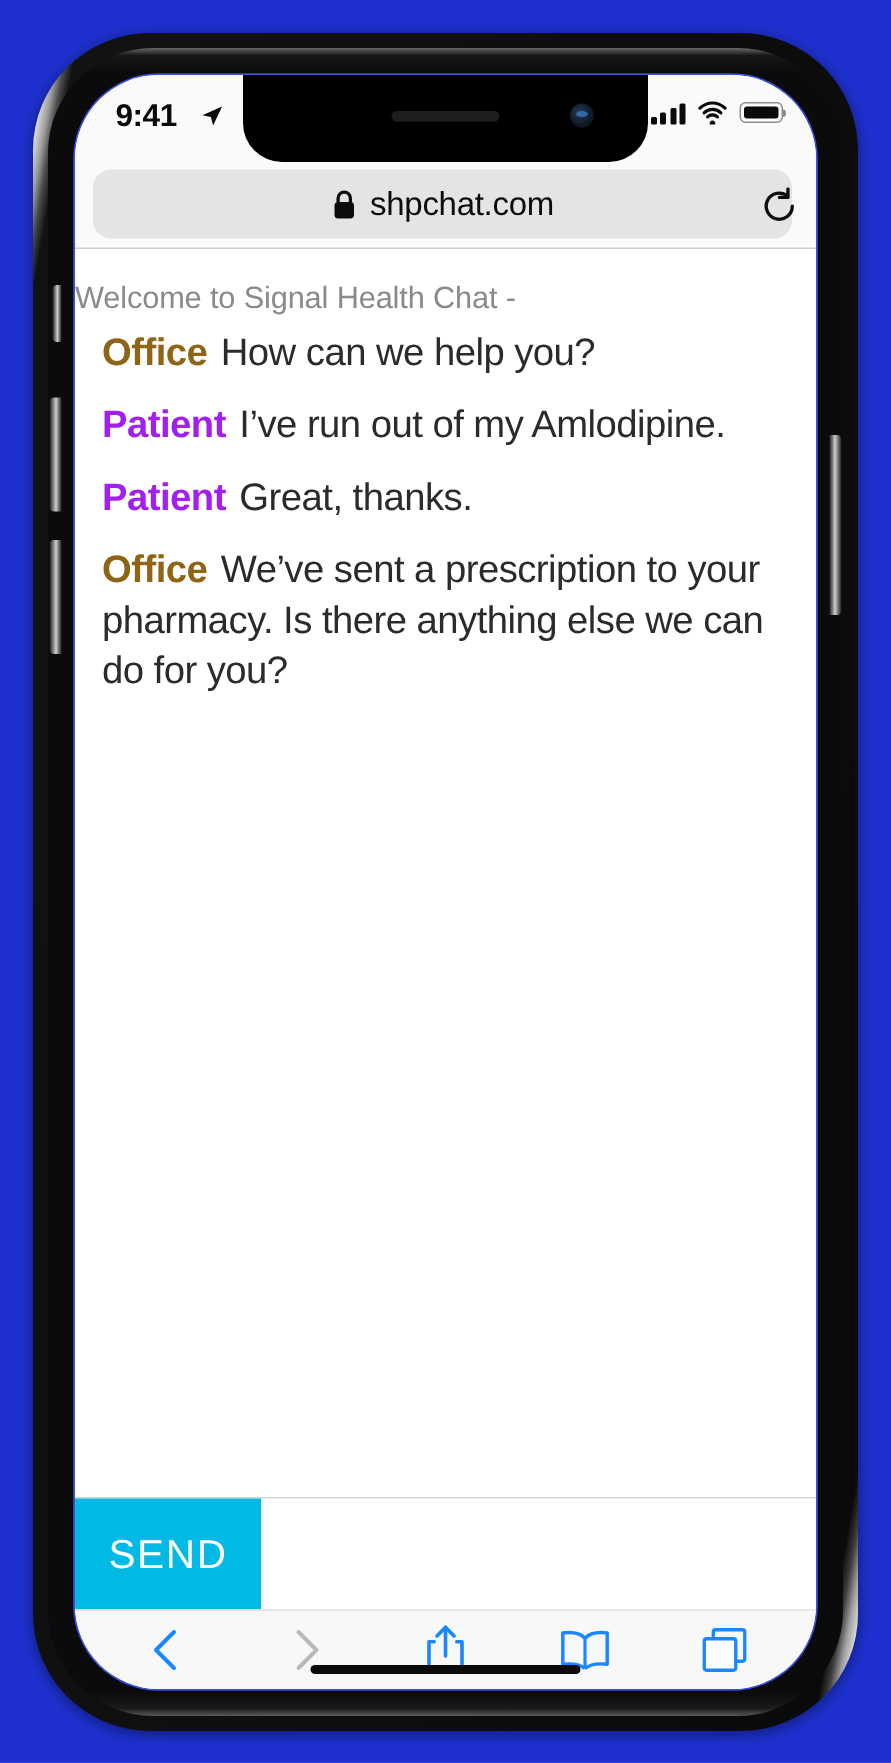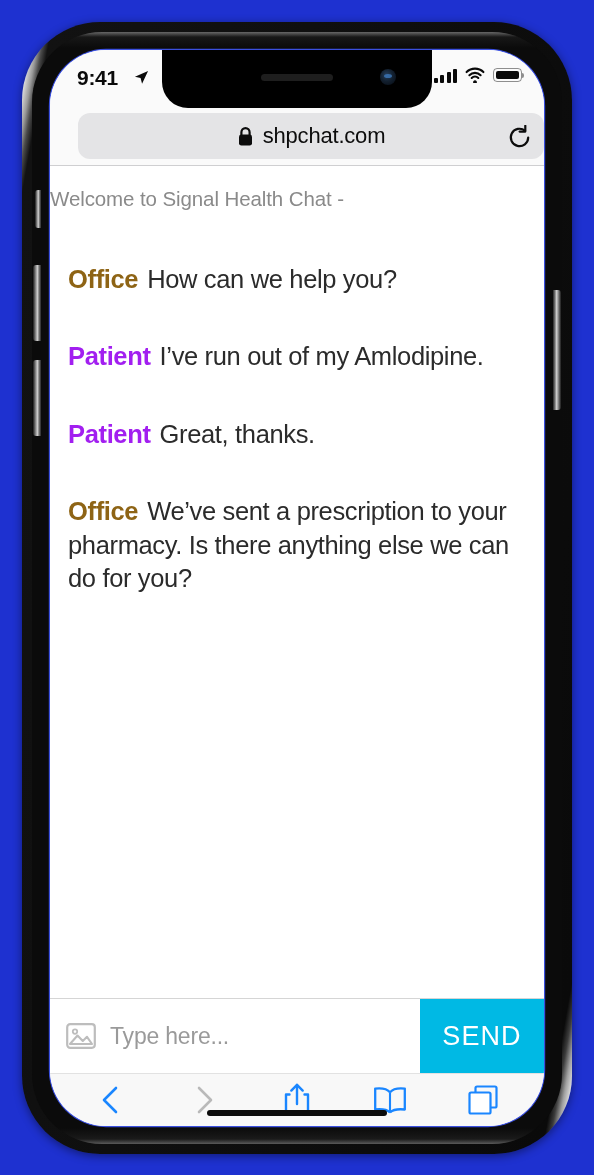--- a/index.html
+++ b/index.html
@@ -202,21 +202,21 @@
     position: absolute;
     left: 0;
     top: 58px;
     width: 494px;
     height: 58px;
     background: #fafafa;
     z-index: 30;
   }
   .urlbar {
     position: absolute;
-    left: 28px;
+    left: 12px;
     top: 5px;
     width: 466px;
     height: 46px;
     background: #e4e4e6;
     border-radius: 12px;
     display: flex;
     align-items: center;
     justify-content: center;
   }
   .lock-icon { margin-right: 9px; display:flex; }
@@ -259,21 +259,20 @@
   }
   .messages {
     padding: 8px 18px 0 18px;
   }
   .msg {
     font-size: 25.5px;
     line-height: 1.31;
     color: #2b2b2b;
     margin-bottom: 15px;
     letter-spacing: -0.35px;
-    margin-top: 44px;
   }
   .who {
     font-weight: 700;
     margin-right: 9px;
   }
   .who.office  { color: #8e6415; }
   .who.patient { color: #a21ff0; text-align: right; }
 
   
   .composer {
@@ -431,30 +430,20 @@
           </div>
 
           <div class="msg">
             <span class="who office">Office</span><span>We’ve sent a prescription to your pharmacy. Is there anything else we can do for you?</span>
           </div>
 
         </div>
       </div>
 
       <div class="composer">
-        <div class="composer-field">
-          <span class="img-icon">
-            <svg width="30" height="26" viewBox="0 0 30 26">
-              <rect x="1.2" y="1.2" width="27.6" height="23.6" rx="3" stroke="#bdbdbd" stroke-width="2.2" fill="none"></rect>
-              <circle cx="9" cy="8.6" r="2.2" stroke="#bdbdbd" stroke-width="1.8" fill="none"></circle>
-              <path d="M4 21 L11.5 12.5 L16.8 18 L21 13.8 L26 21 Z" fill="none" stroke="#bdbdbd" stroke-width="2.1" stroke-linejoin="round"></path>
-            </svg>
-          </span>
-          <input class="composer-input" type="text" placeholder="Type here..." style="">
-        </div>
         <button class="send-btn">SEND</button>
       </div>
 
       <div class="toolbar">
         <div class="tb-item">
           <svg width="24" height="30" viewBox="0 0 24 30">
             <path d="M17 3 L5 15 L17 27" stroke="#1a86ff" stroke-width="2.6" fill="none" stroke-linecap="round" stroke-linejoin="round"></path>
           </svg>
         </div>
         <div class="tb-item">

